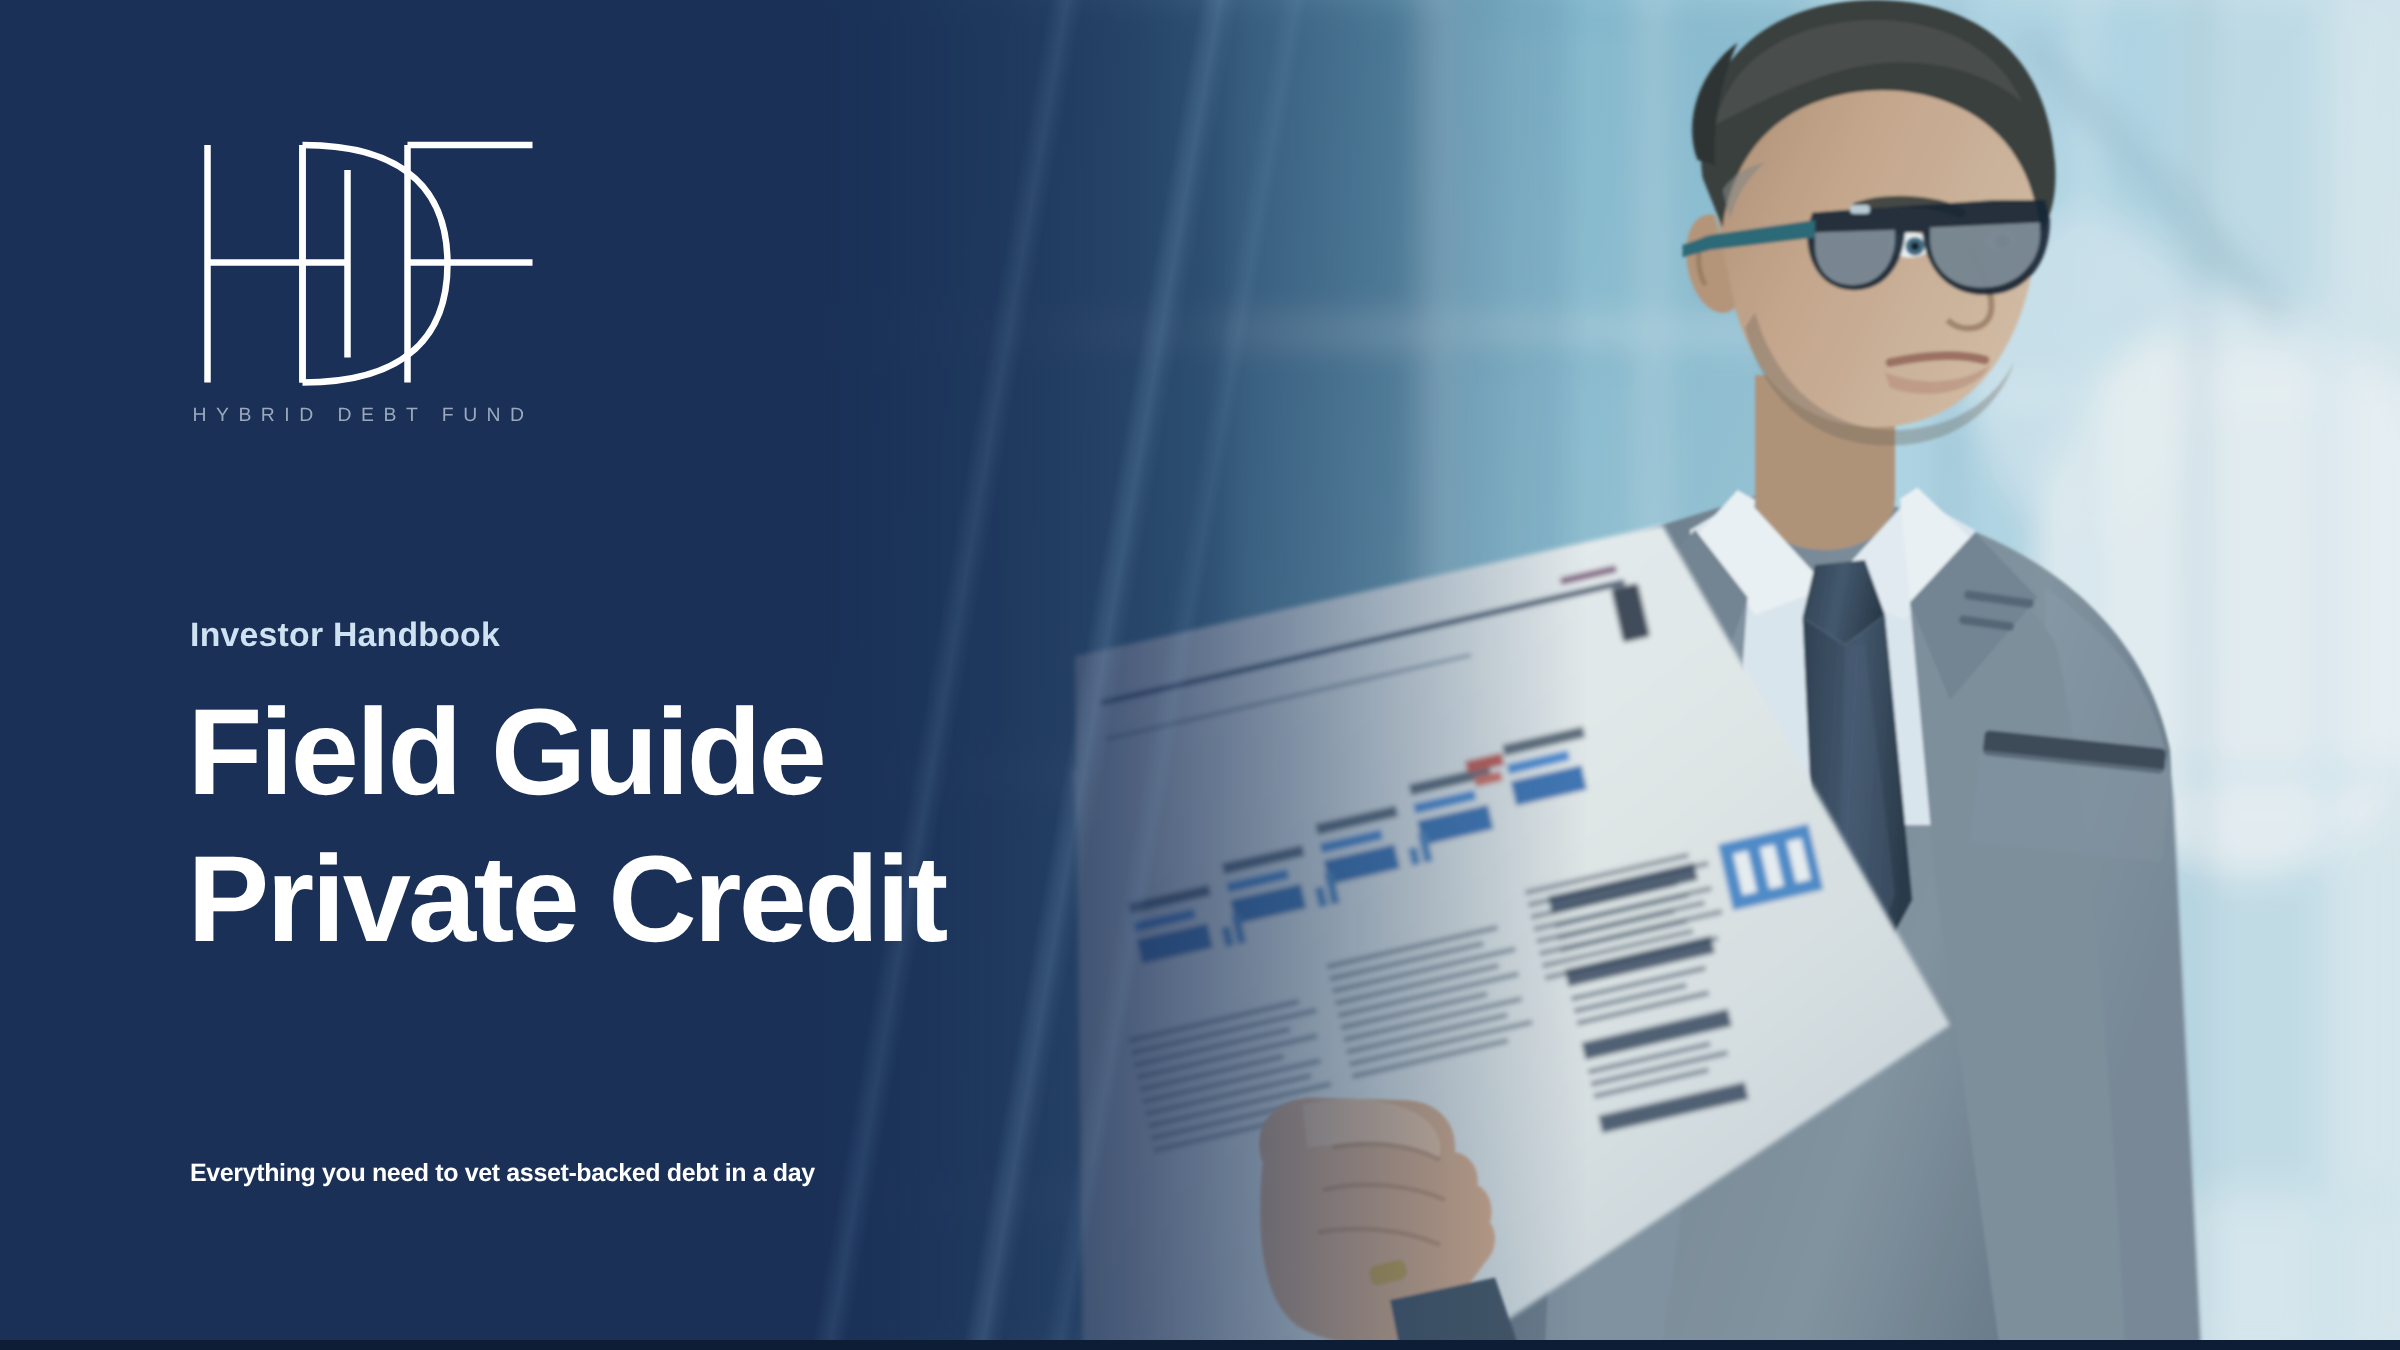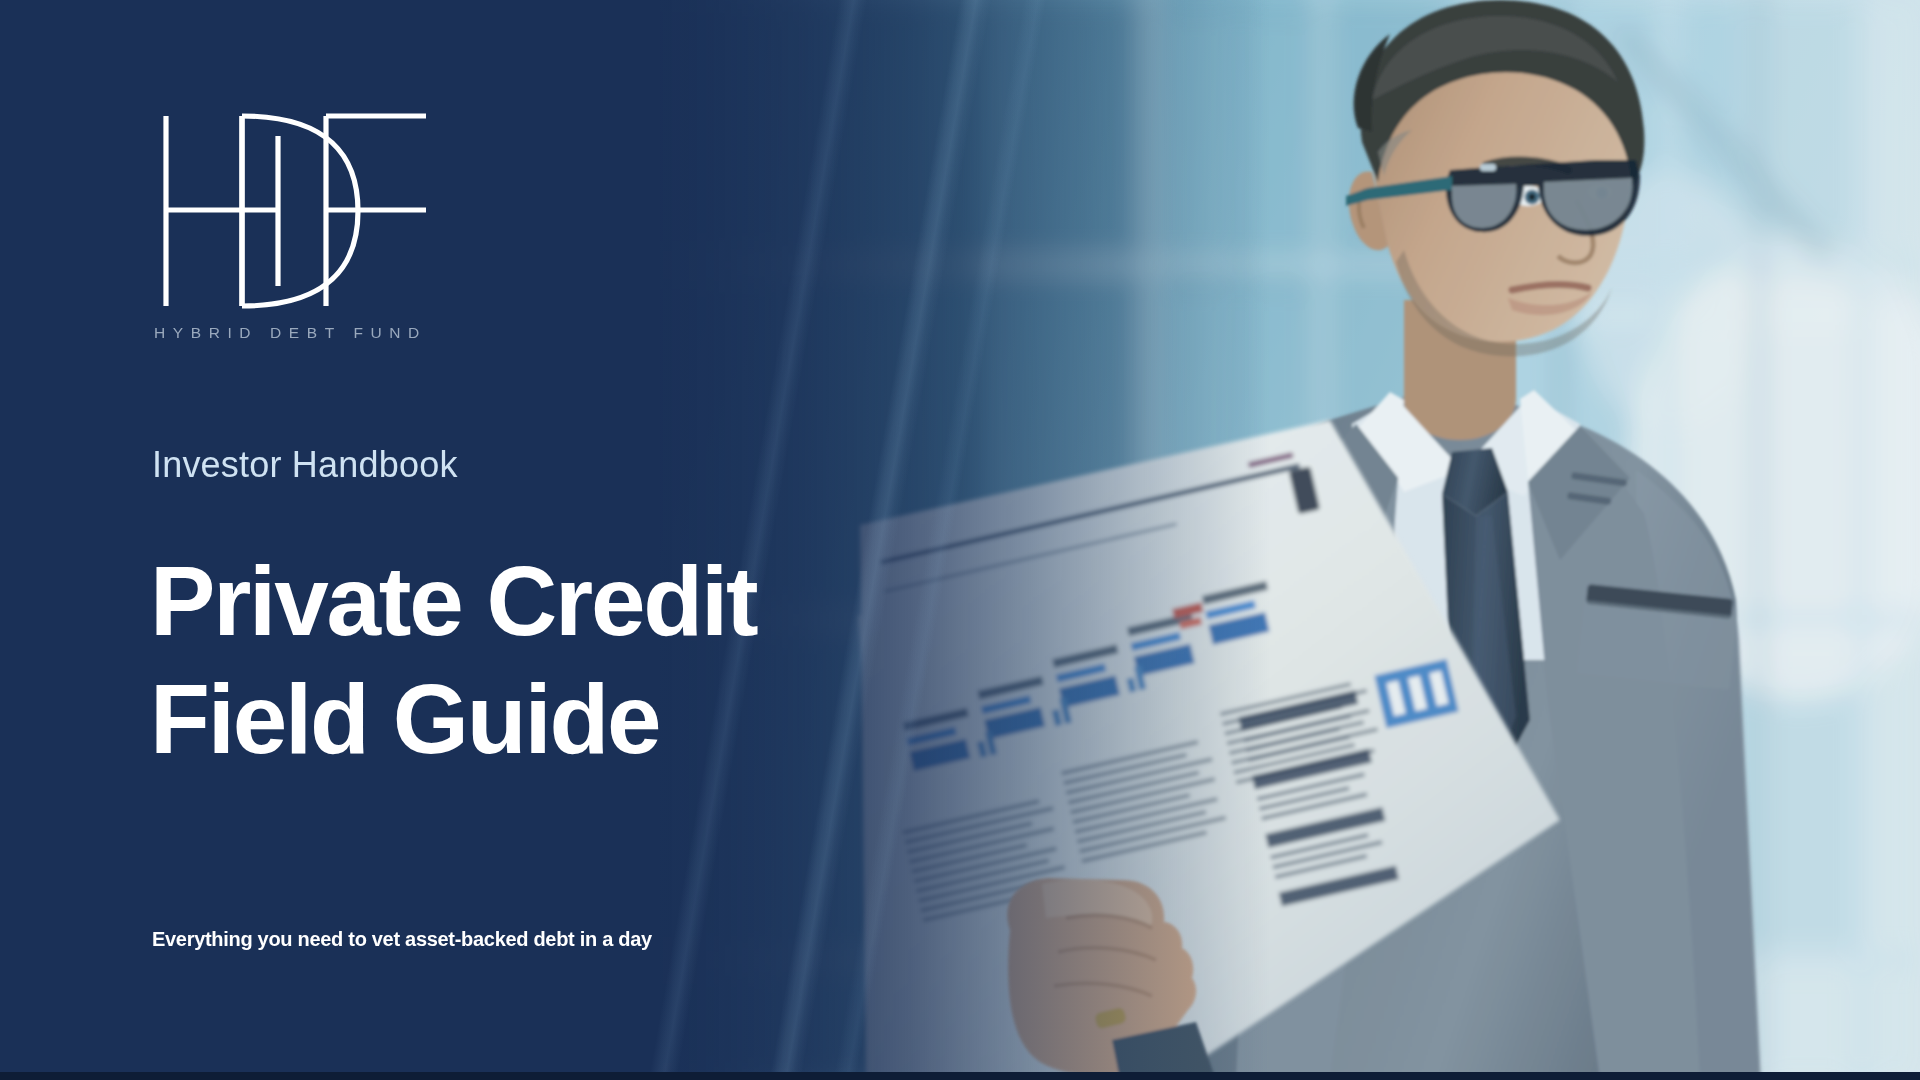--- a/index.html
+++ b/index.html
@@ -50,23 +50,23 @@
     font-size:15.5px;
     letter-spacing:7.6px;
     color:#9aa9bd;
     font-weight:400;
     white-space:nowrap;
     padding-left:4px;
   }
 
   
   .eyebrow{
-    position:absolute;left:152px;top:444px;
-    font-size:36px;
-    font-weight:400;
+    position:absolute;left:152px;top:493px;
+    font-size:27px;
+    font-weight:700;
     color:#cfe2f2;
     letter-spacing:.2px;
     white-space:nowrap;
   }
   .headline{
     position:absolute;left:150px;top:542px;
     font-size:98px;
     line-height:118px;
     font-weight:700;
     color:#ffffff;
@@ -450,19 +450,19 @@
         <line x1="176" y1="6" x2="276" y2="6"></line>
         <line x1="176" y1="100" x2="276" y2="100"></line>
       </g>
     </svg>
     <div class="logo-wordmark">HYBRID DEBT FUND</div>
   </div>
 
   <div class="eyebrow">Investor Handbook</div>
 
   <div class="headline">
+    <span>Field Guide</span>
     <span>Private Credit</span>
-    <span>Field Guide</span>
   </div>
 
   <div class="tagline">Everything you need to vet asset-backed debt in a day</div>
 
 </div>
 
 </body></html>

